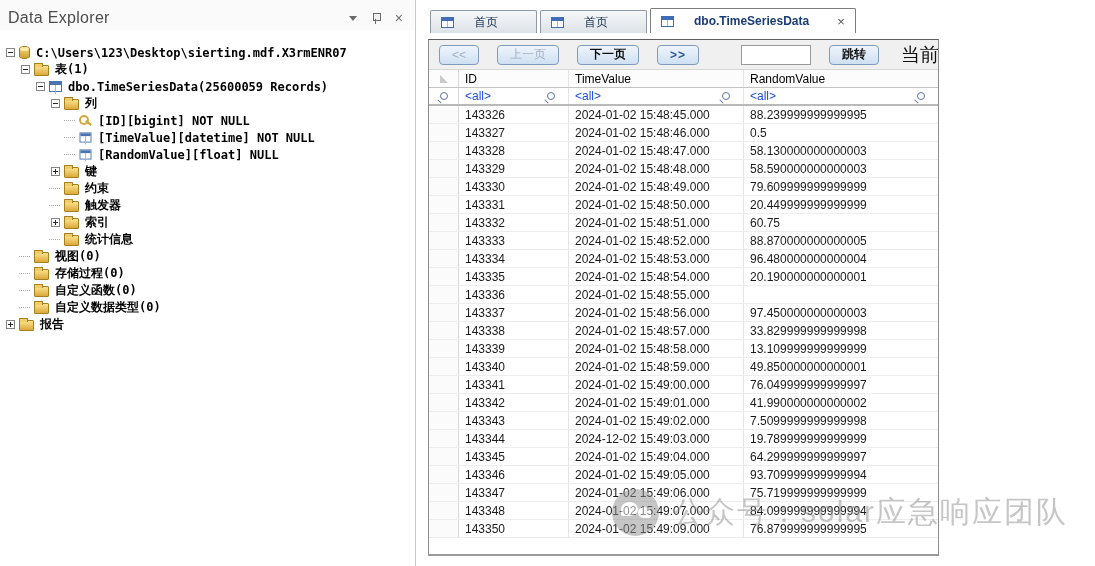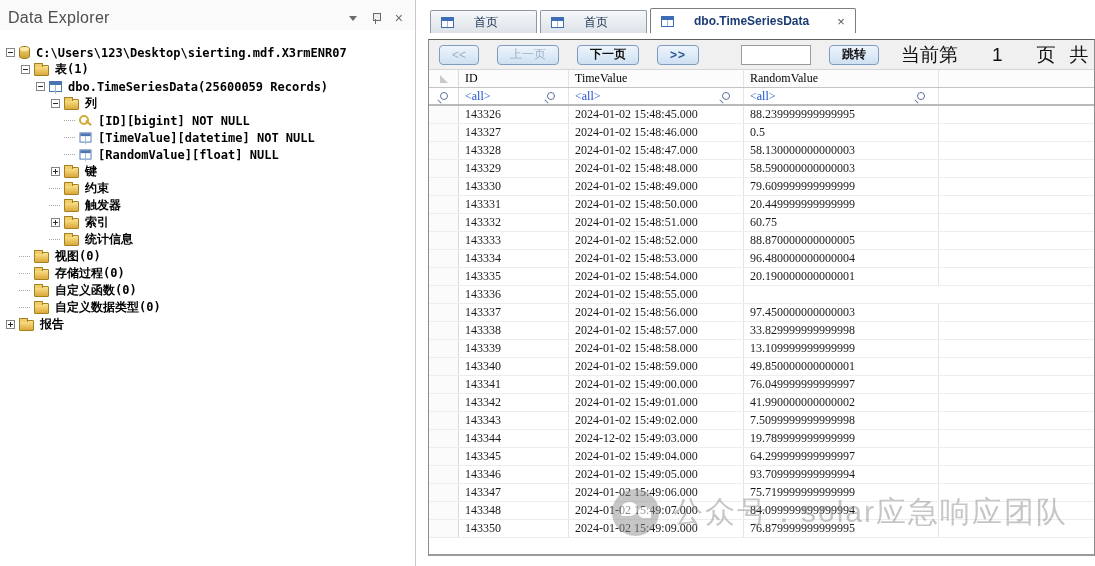--- a/index.html
+++ b/index.html
@@ -1,18 +1,18 @@
 <!DOCTYPE html>
 <html><head>
 <meta charset="utf-8">
 <style>
   * { margin:0; padding:0; box-sizing:border-box; }
   html,body { width:1095px; height:566px; overflow:hidden; background:#fff;
               font-family:"Liberation Sans", sans-serif; }
-  .app { display:flex; width:1095px; height:566px; position:relative; }
+  .app { display:flex; width:939px; height:566px; position:relative; }
 
   
   .explorer { width:416px; flex:0 0 416px; border-right:1px solid #c9c9c9; background:#fff; }
   .panel-header { height:30px; display:flex; align-items:center; padding:6px 12px 0 8px;
                   background:#fafafa; }
   .panel-title { font-size:16px; color:#4d4d4d; letter-spacing:.3px; flex:1; }
   .ph-icons { display:flex; align-items:center; gap:14px; }
   .chevron-down { width:0; height:0; border-left:4px solid transparent; border-right:4px solid transparent;
                   border-top:5px solid #6b6b6b; }
   .pin { width:10px; height:13px; position:relative; }
@@ -71,21 +71,21 @@
          background:linear-gradient(180deg,#eef5fc,#cfe0f2); display:flex; align-items:center; cursor:pointer; }
   .btn-disabled { color:#9fb0c6; }
   .btn-strong { font-weight:bold; color:#101010; }
   .btn-arrows { font-weight:bold; color:#2b5797; letter-spacing:1px; }
   .jump-input { width:70px; height:20px; border:1px solid #9a9a9a; background:#fff; margin-left:24px;
                 font-size:12px; padding:0 4px; }
   .page-info { display:flex; align-items:center; font-size:19px; color:#111; margin-left:4px; }
   .page-info .gapL{ margin:0 0 0 34px } .page-info .gapS{ margin:0 0 0 14px }
 
   .gridhead,.filterrow,.grow { display:flex; align-items:flex-start;
-        font-family:Liberation Serif, serif; font-size:12px; }
+        font-family:Liberation Sans, sans-serif; font-size:12px; }
   .gridhead { height:18px; flex:0 0 18px; background:#fcfcfc; border-bottom:1px solid #c4c4c4; }
   .filterrow { height:18px; flex:0 0 18px; background:#fff; border-bottom:2px solid #b9b9b9; }
   .c-ind { width:30px; flex:0 0 30px; align-self:stretch; border-right:1px solid #d9d9d9;
            display:flex; align-items:center; justify-content:center; }
   .c-id { width:110px; flex:0 0 110px; } .c-time { width:175px; flex:0 0 175px; } .c-val { width:195px; flex:0 0 195px; }
   .c-id,.c-time,.c-val { align-self:stretch; display:flex; align-items:center; padding-left:6px;
            border-right:1px solid #e4e4e4; overflow:hidden; }
   .c-rest { flex:1; align-self:stretch; }
   .gridhead .cell-label { color:#000; }
   .filterrow .c-id,.filterrow .c-time,.filterrow .c-val { justify-content:space-between; padding-right:13px; color:#1d4ed8; }

